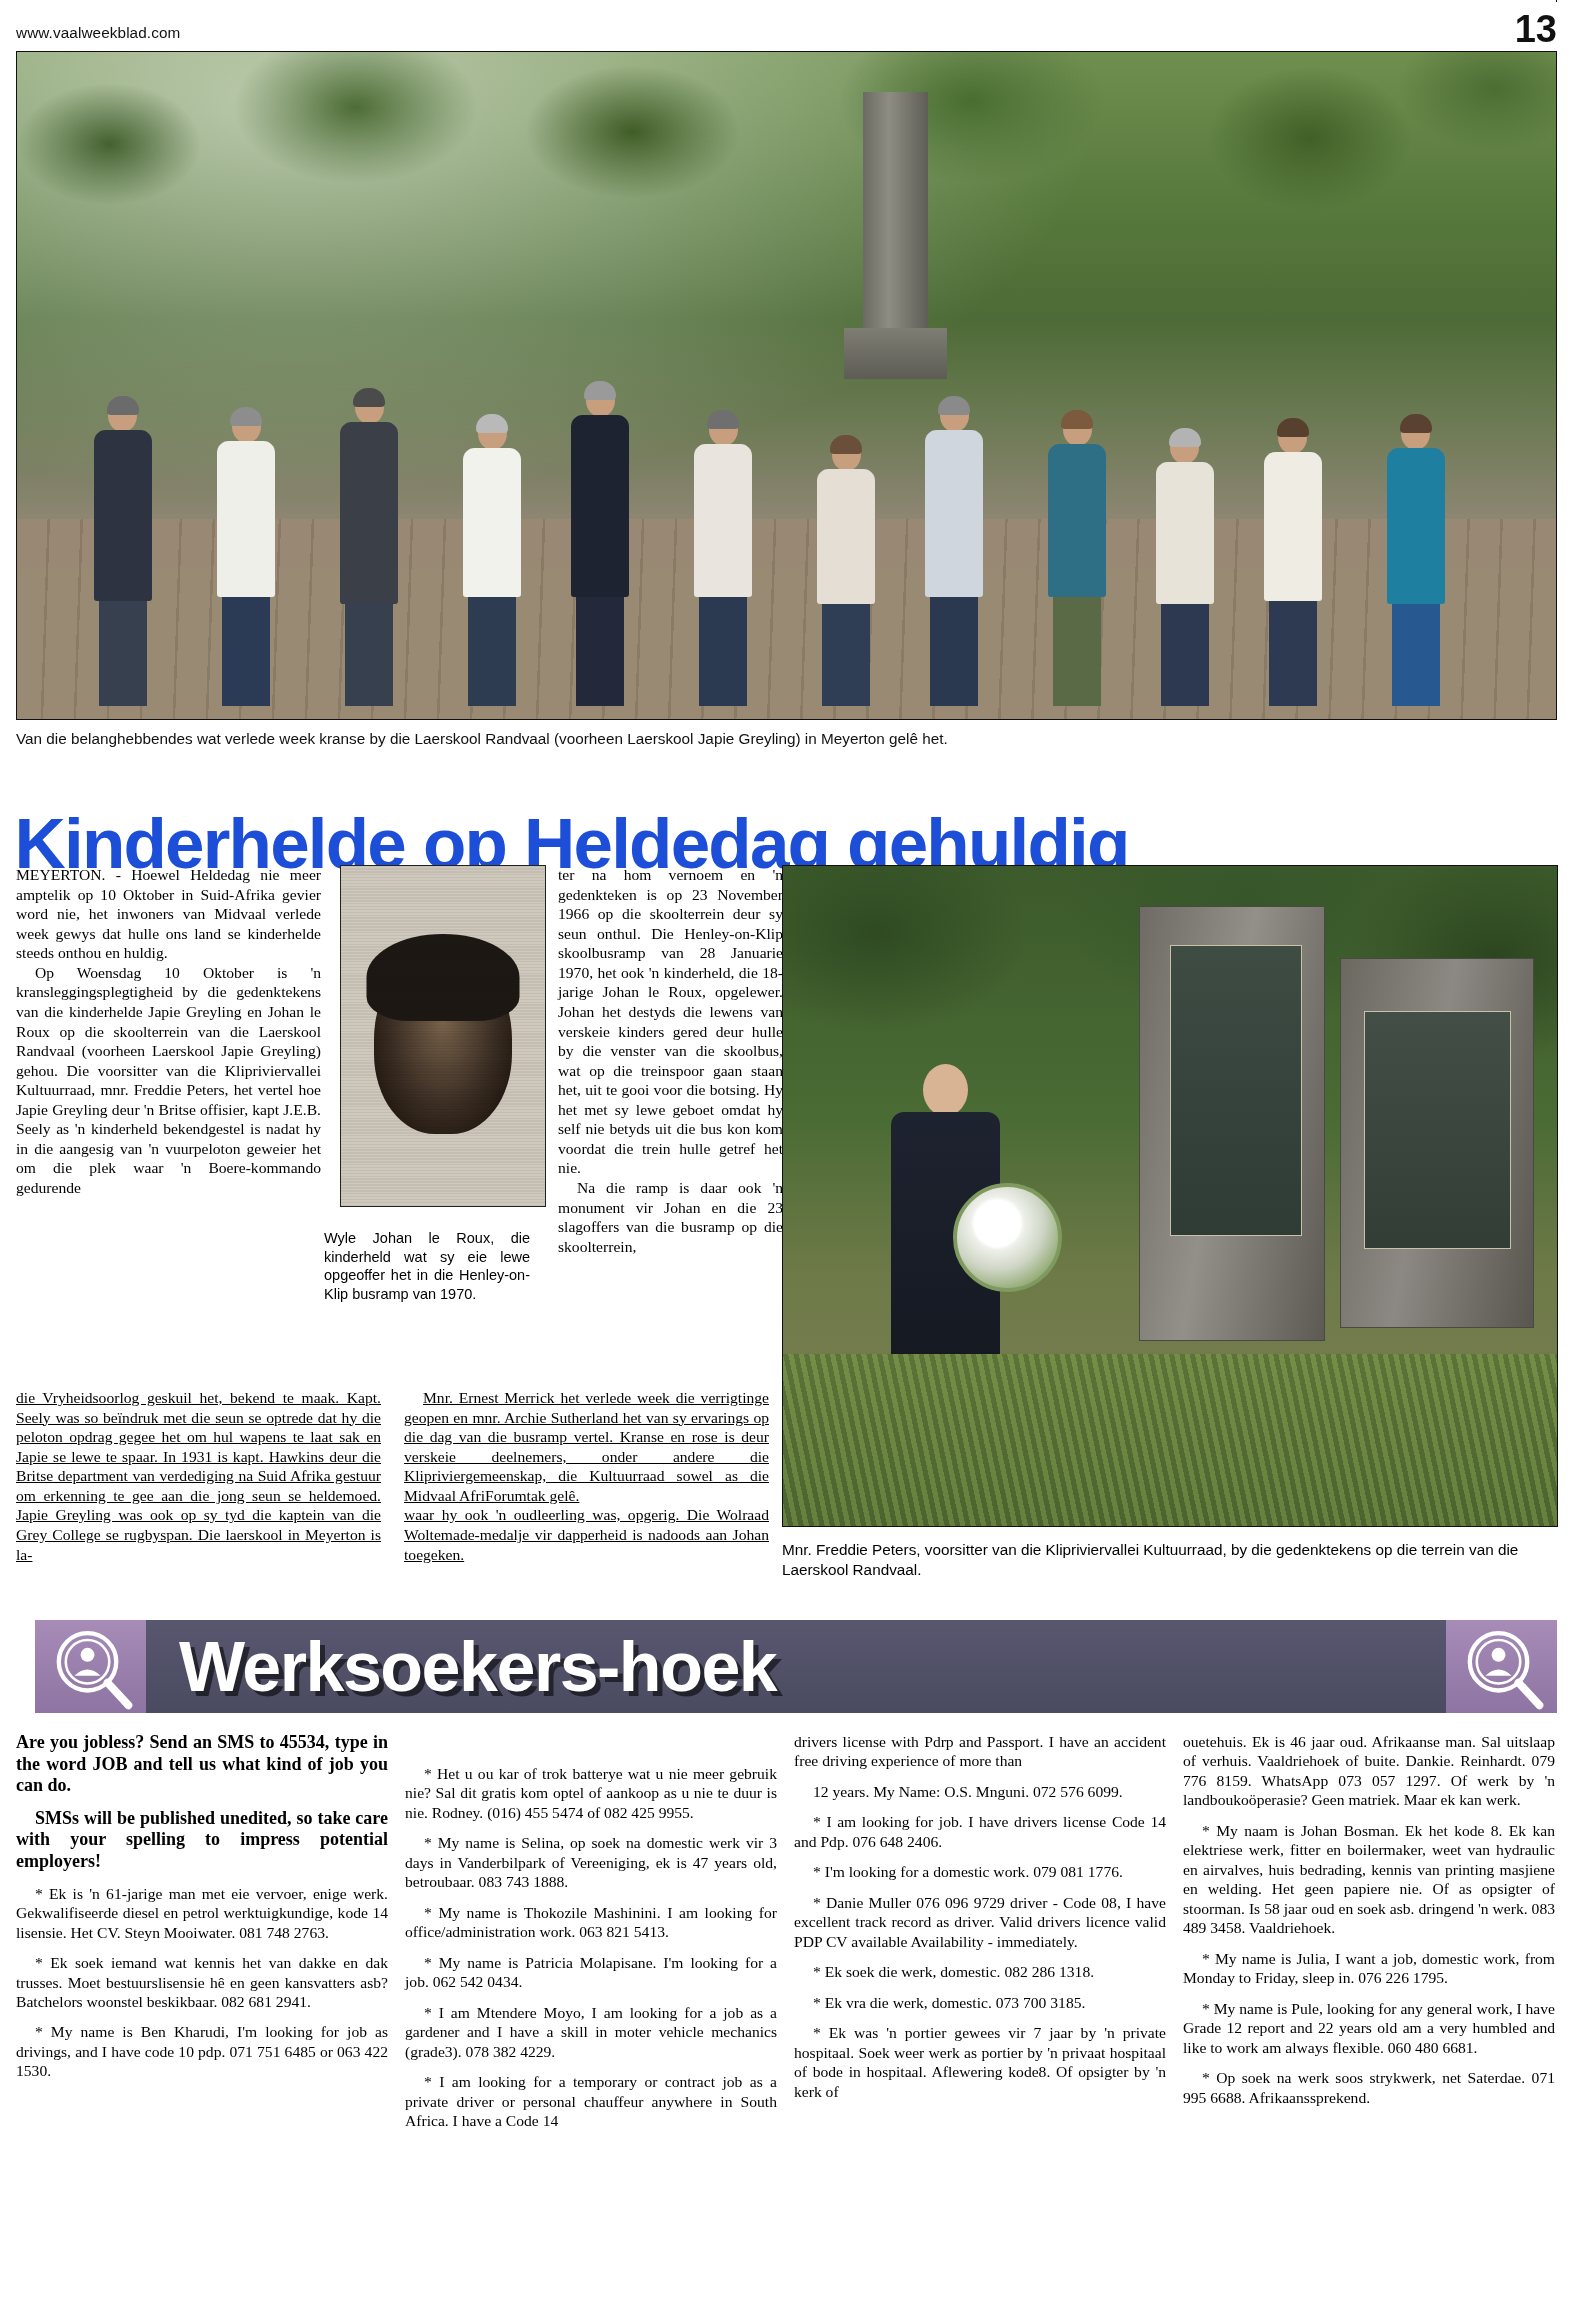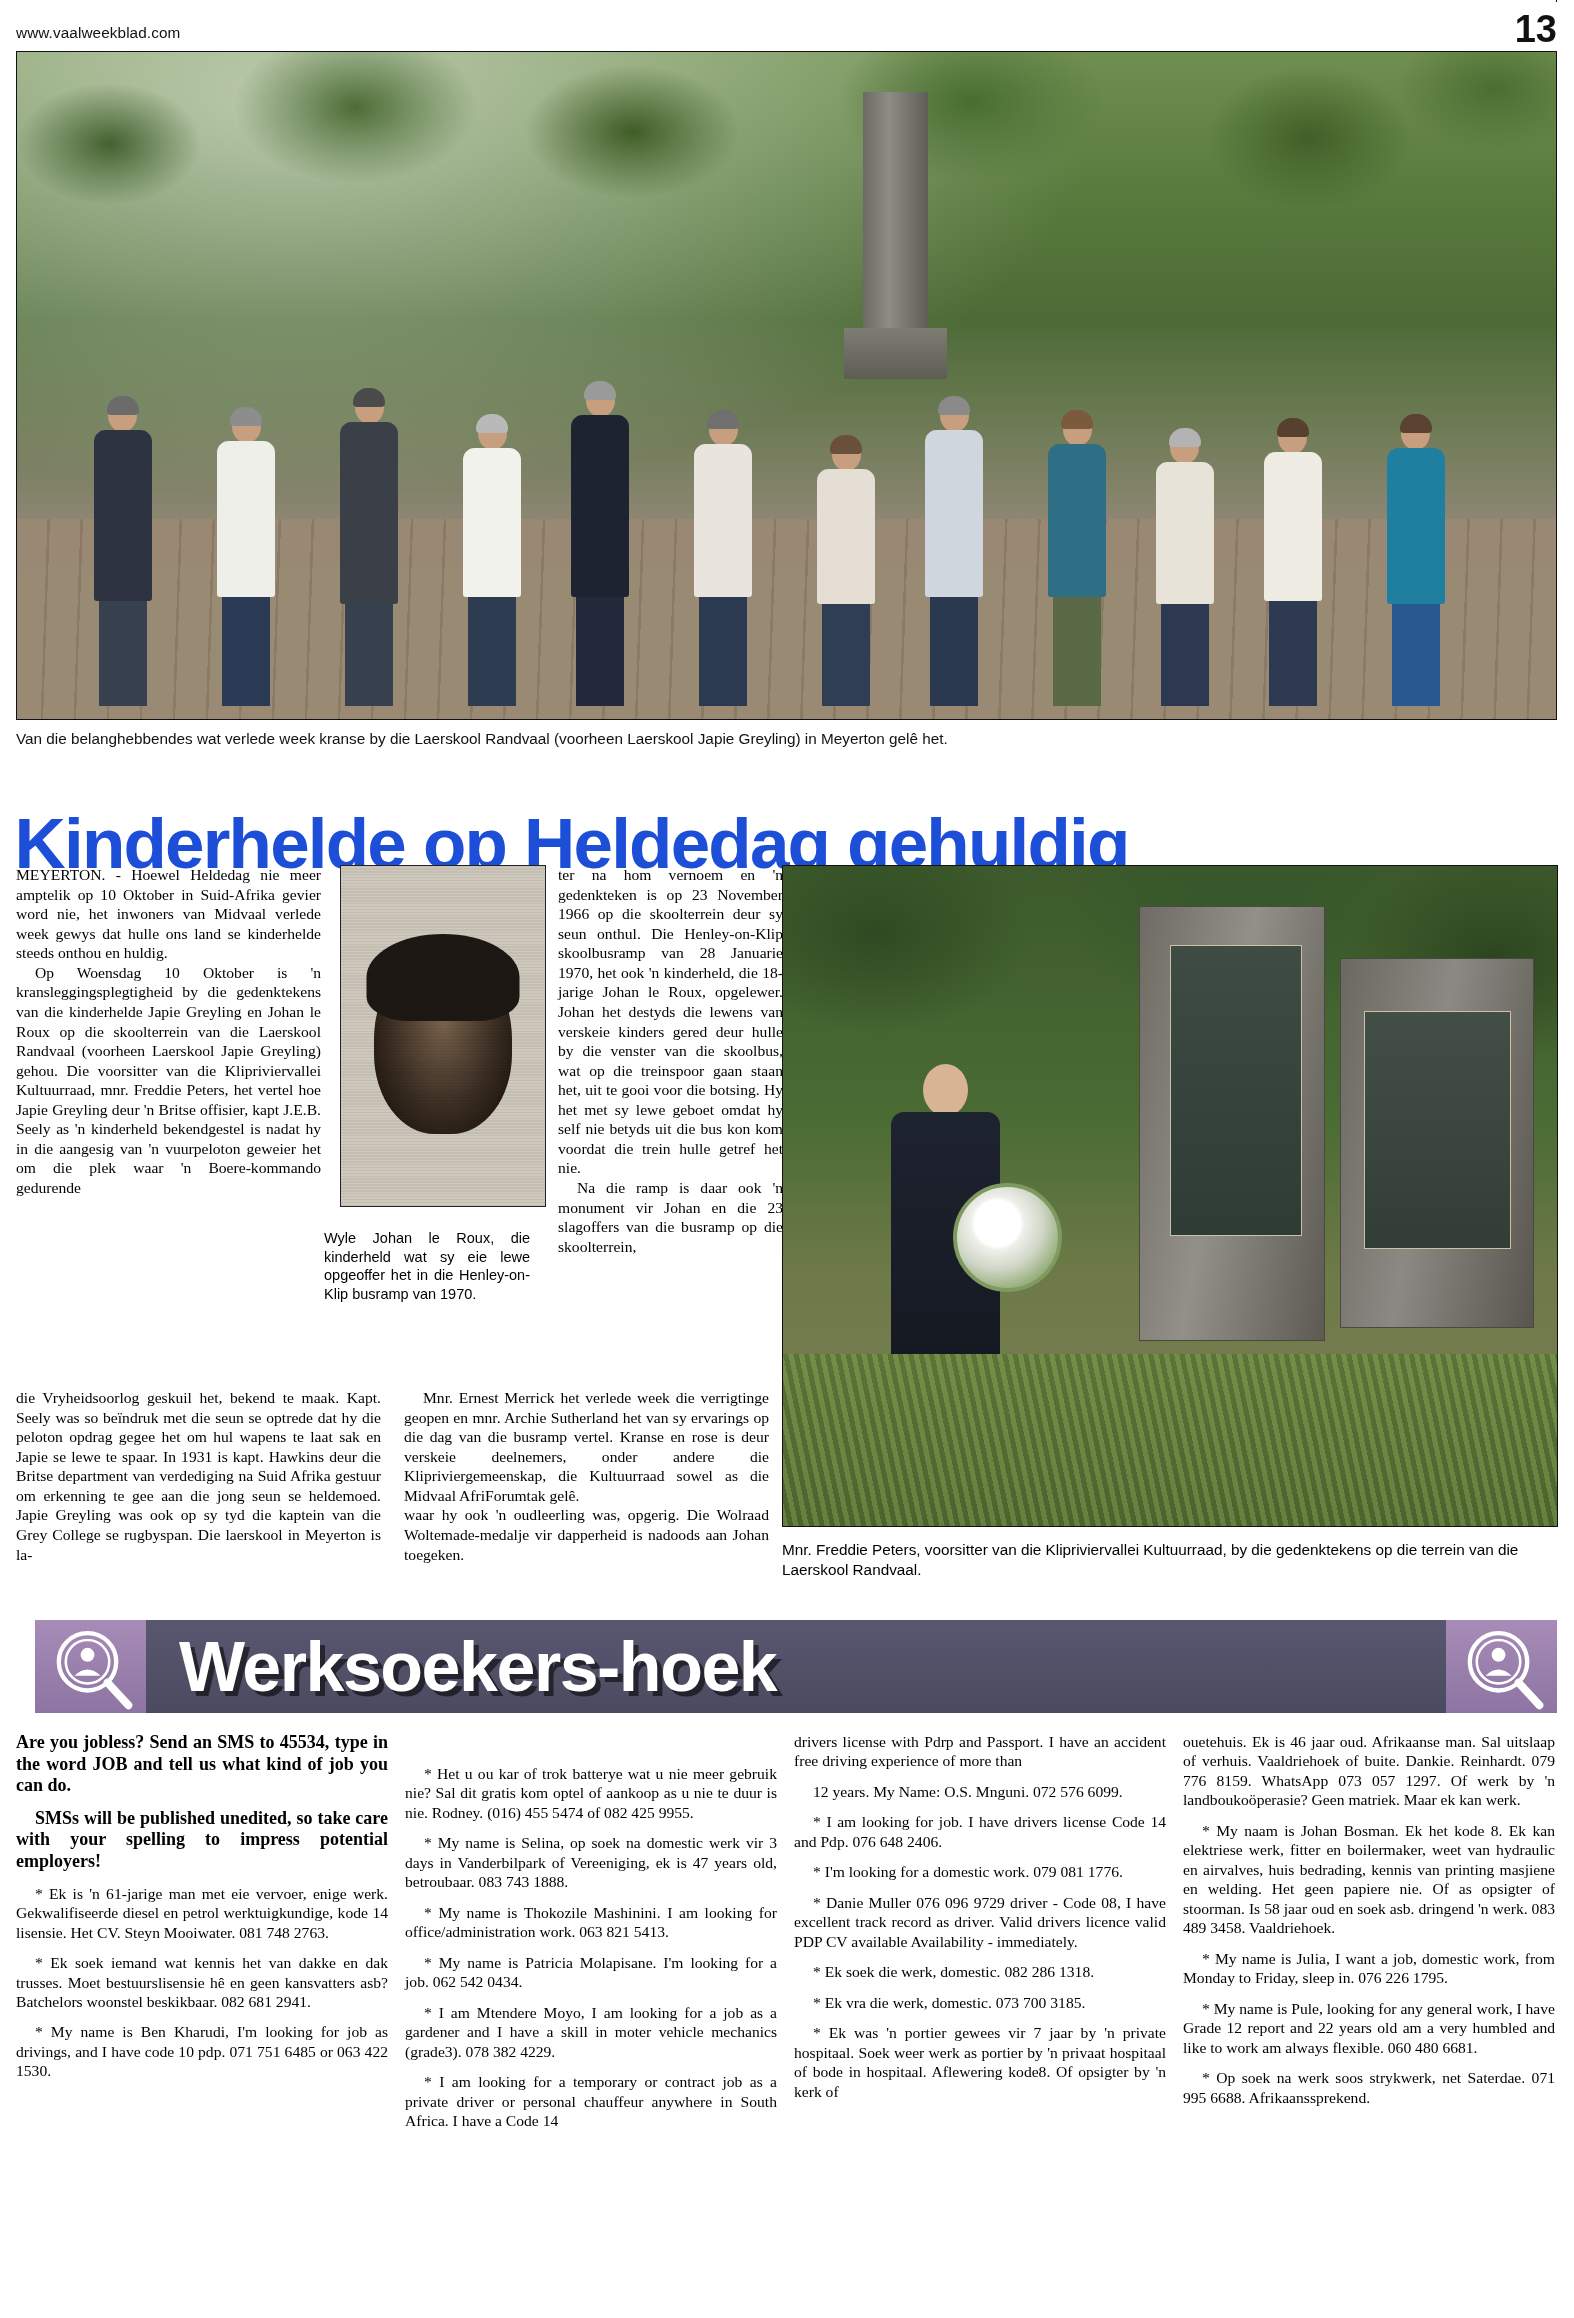--- a/index.html
+++ b/index.html
@@ -102,21 +102,21 @@
   }
   .art-col p { margin:0; text-indent:19px; }
   .art-col p.first { text-indent:0; }
   #art-c1 { left:0;    width:305px; }
   #art-c3 { left:542px; width:225px; }
   .art-wide {
     position:absolute; left:0; top:523px; width:753px;
     font-size:15.6px; line-height:1.255; text-align:justify; hyphens:auto;
     column-count:2; column-gap:23px;
   }
-  .art-wide p { margin:0; text-indent:19px; }
+  .art-wide p { margin:0; text-indent:19px;text-decoration:underline; }
 
   
   .portrait {
     position:absolute; left:324px; top:0px; width:206px; height:342px;
     border:0.7px solid #222; overflow:hidden;
     background:#cfc9bd;
   }
   .por-face {
     position:absolute; left:50%; top:52%; transform:translate(-50%,-50%);
     width:138px; height:182px; border-radius:48% 48% 44% 44%;

